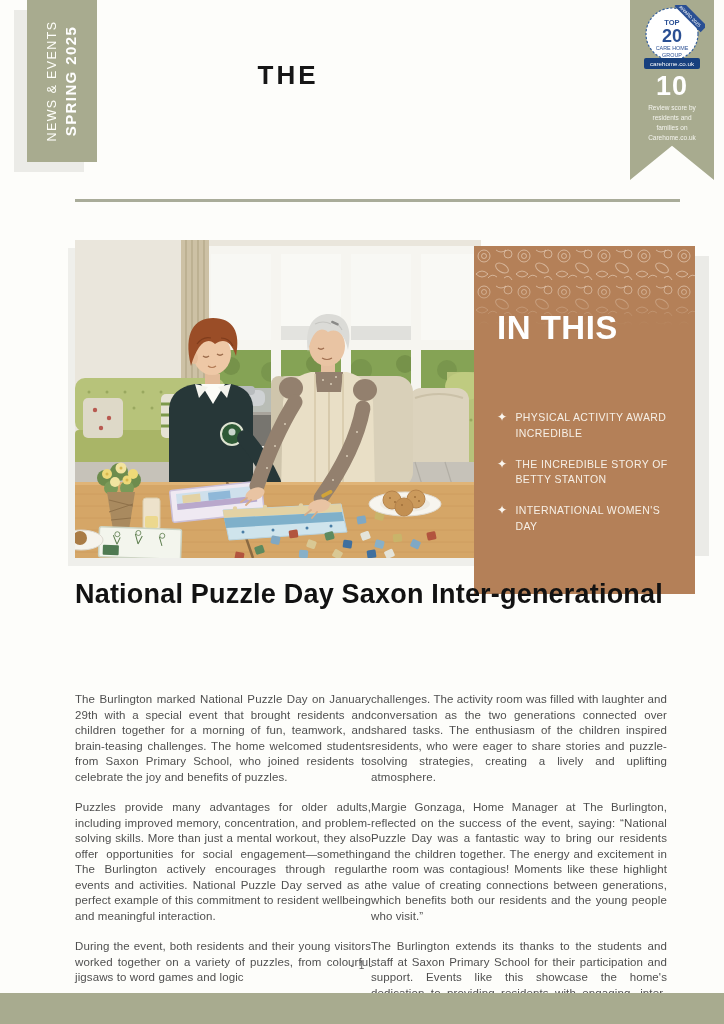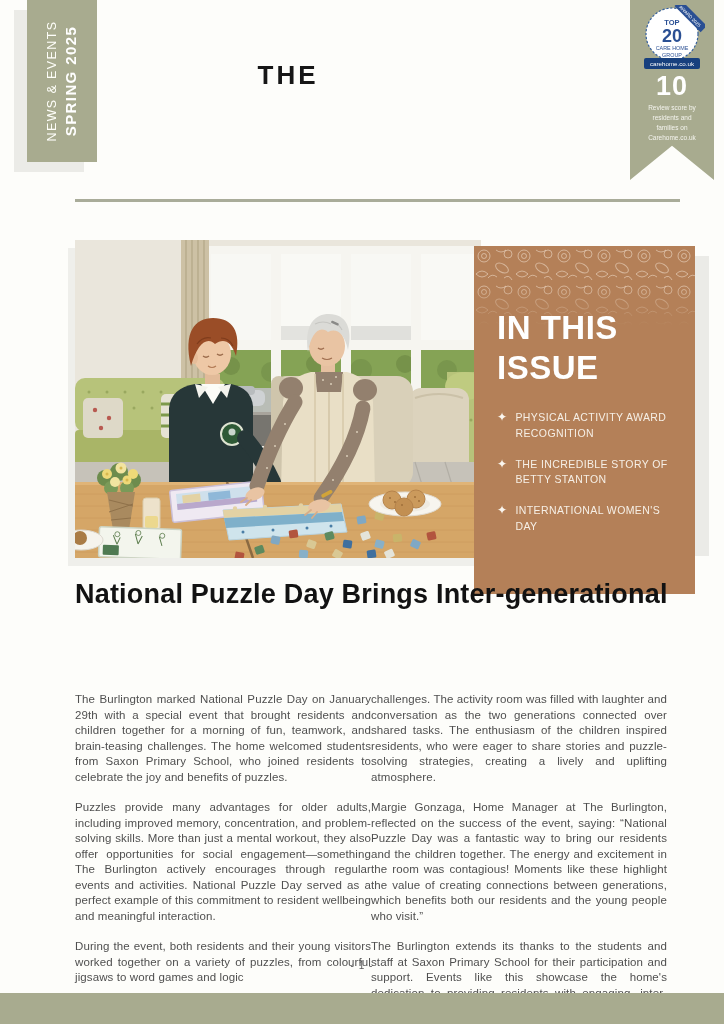--- a/index.html
+++ b/index.html
@@ -381,40 +381,39 @@
           <stop offset="1" stop-color="#fff" stop-opacity="0"></stop>
         </linearGradient>
         <mask id="flmask">
             <rect width="221" height="80" fill="url(#flfade)"></rect>
           </mask>
       </defs>
       <rect width="221" height="80" fill="url(#fl)" mask="url(#flmask)"></rect>
     </svg>
     <div class="issue-title">
       <div>IN THIS</div>
-      <div>ISSUE</div>
     </div>
     <div class="issue-items">
       <div class="issue-item">
         <span class="issue-bullet">✦</span>
-        <span>PHYSICAL ACTIVITY AWARD RECOGNITION</span>
+        <span>PHYSICAL ACTIVITY AWARD INCREDIBLE</span>
       </div>
       <div class="issue-item">
         <span class="issue-bullet">✦</span>
         <span>THE INCREDIBLE STORY OF BETTY STANTON</span>
       </div>
       <div class="issue-item">
         <span class="issue-bullet">✦</span>
         <span>INTERNATIONAL WOMEN'S DAY</span>
       </div>
     </div>
   </div>
 
   <div class="headline">
-    <div class="line1">National Puzzle Day Brings Inter-generational</div>
+    <div class="line1">National Puzzle Day Saxon Inter-generational</div>
   </div>
 
   <div class="columns">
     <div class="col">
       <p>The Burlington marked National Puzzle Day on January 29th with a special event that brought residents and children together for a morning of fun, teamwork, and brain-teasing challenges. The home welcomed students from Saxon Primary School, who joined residents to celebrate the joy and benefits of puzzles.</p>
       <p>Puzzles provide many advantages for older adults, including improved memory, concentration, and problem-solving skills. More than just a mental workout, they also offer opportunities for social engagement—something The Burlington actively encourages through regular events and activities. National Puzzle Day served as a perfect example of this commitment to resident wellbeing and meaningful interaction.</p>
       <p>During the event, both residents and their young visitors worked together on a variety of puzzles, from colourful jigsaws to word games and logic</p>
     </div>
     <div class="col">
       <p>challenges. The activity room was filled with laughter and conversation as the two generations connected over shared tasks. The enthusiasm of the children inspired residents, who were eager to share stories and puzzle-solving strategies, creating a lively and uplifting atmosphere.</p>

